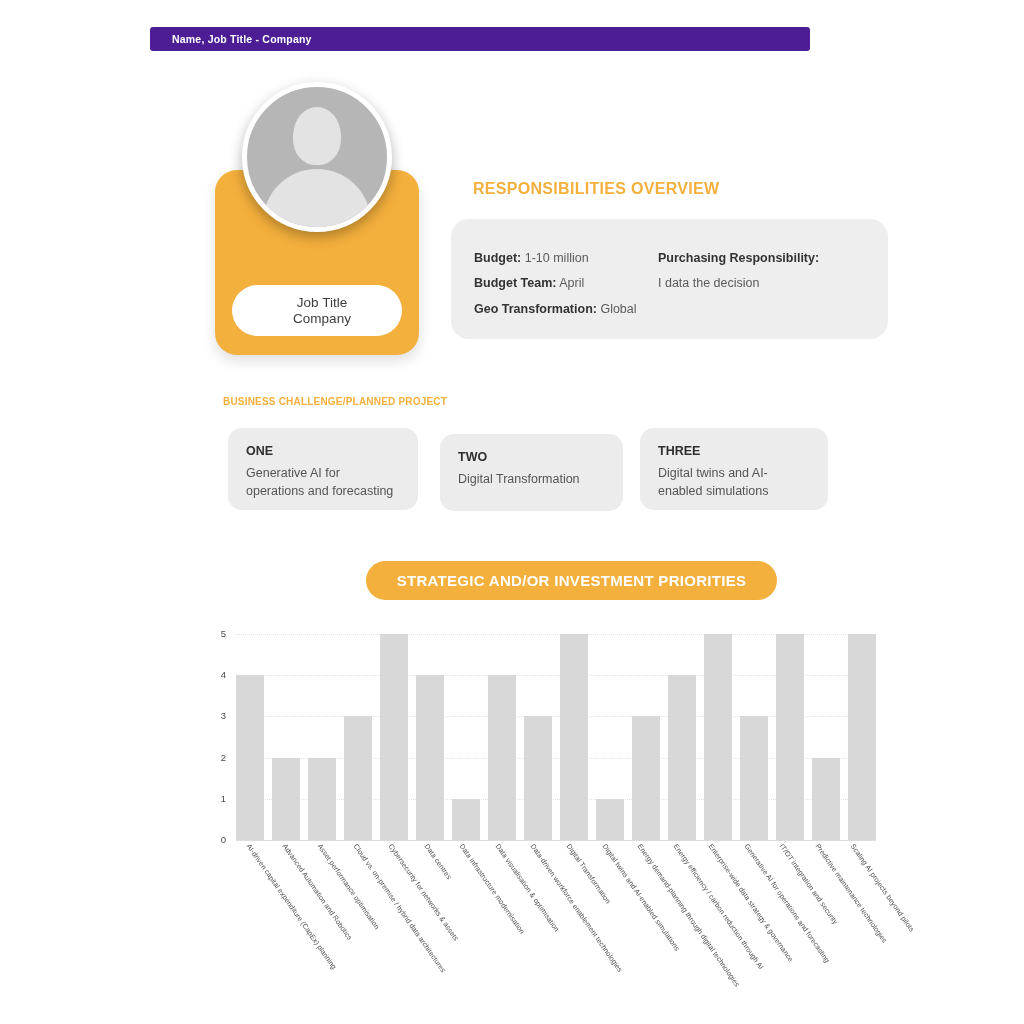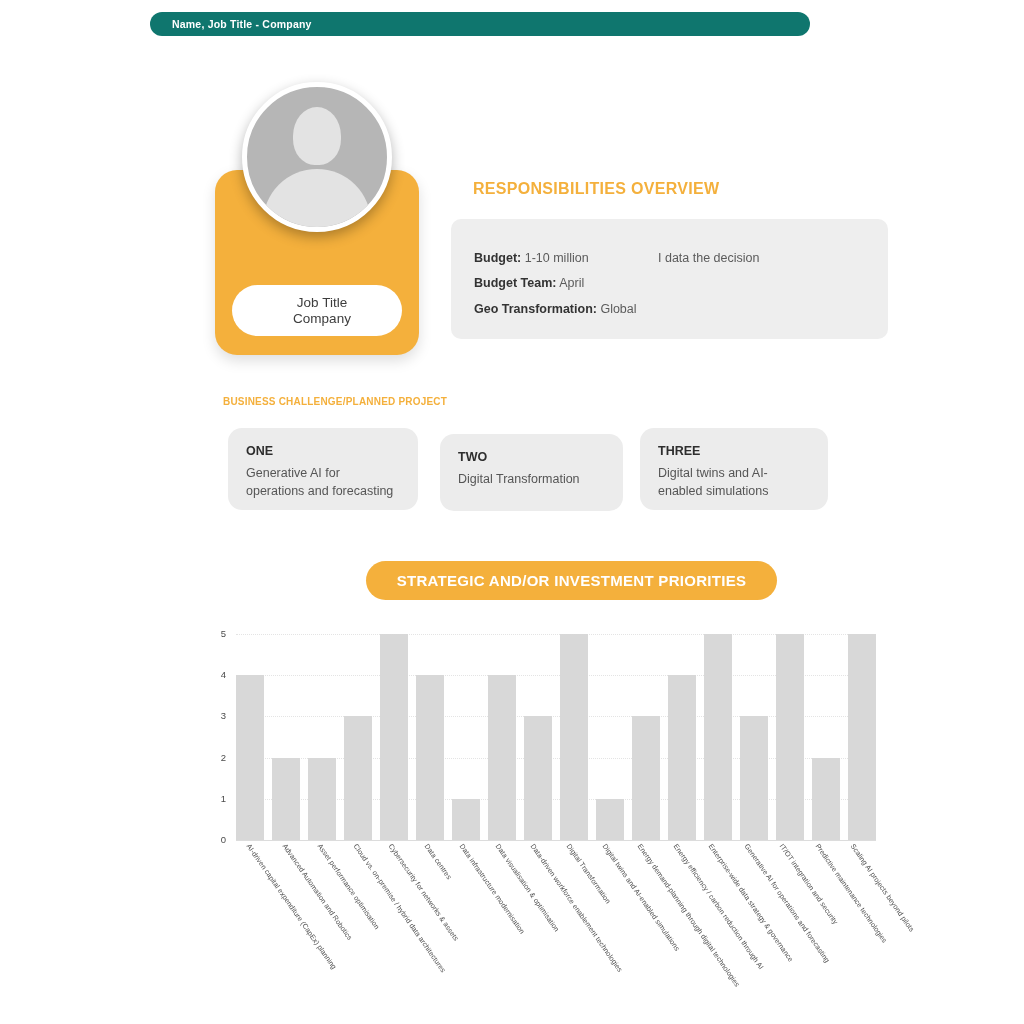--- a/index.html
+++ b/index.html
@@ -13,25 +13,25 @@
     position: relative;
     font-family: "Liberation Sans", sans-serif;
     overflow: hidden;
     color: #3a3a3a;
   }
 
   
   #top-banner {
     position: absolute;
     left: 150px;
-    top: 12px;
+    top: 27px;
     width: 660px;
     height: 24px;
-    background: #0f766e;
-    border-radius: 12px;
+    background: #4c1d95;
+    border-radius: 3px;
     display: flex;
     align-items: center;
   }
   #top-banner .banner-text {
     color: #ffffff;
     font-size: 10.5px;
     font-weight: 600;
     letter-spacing: .2px;
     padding-left: 22px;
   }
@@ -130,21 +130,21 @@
     color: #f4b03c;
     letter-spacing: .3px;
   }
   #resp-panel {
     position: absolute;
     left: 451px;
     top: 219px;
     width: 437px;
     height: 120px;
     background: #eeeeee;
-    border-radius: 10px;
+    border-radius: 18px;
   }
   #resp-panel .col {
     position: absolute;
     top: 27px;
     font-size: 12.5px;
     line-height: 2.02;
   }
   #resp-panel .col-left  { left: 23px; }
   #resp-panel .col-right { left: 207px; }
   #resp-panel b { color: #333333; font-weight: bold; }
@@ -291,20 +291,23 @@
     <div class="row">
       <b>Budget Team:</b>
       <span class="val">April</span>
     </div>
     <div class="row">
       <b>Geo  Transformation:</b>
       <span class="val">Global</span>
     </div>
   </div>
   <div class="col col-right">
+    <div class="row">
+      <b>Purchasing Responsibility:</b>
+    </div>
     <div class="row">
       <span class="val">I data the decision</span>
     </div>
   </div>
 </div>
 
 <div id="bc-title">BUSINESS CHALLENGE/PLANNED PROJECT</div>
 <div class="bc-card" id="bc-card-1">
   <span class="num">ONE</span>
   <span class="desc">Generative AI for operations and forecasting</span>

